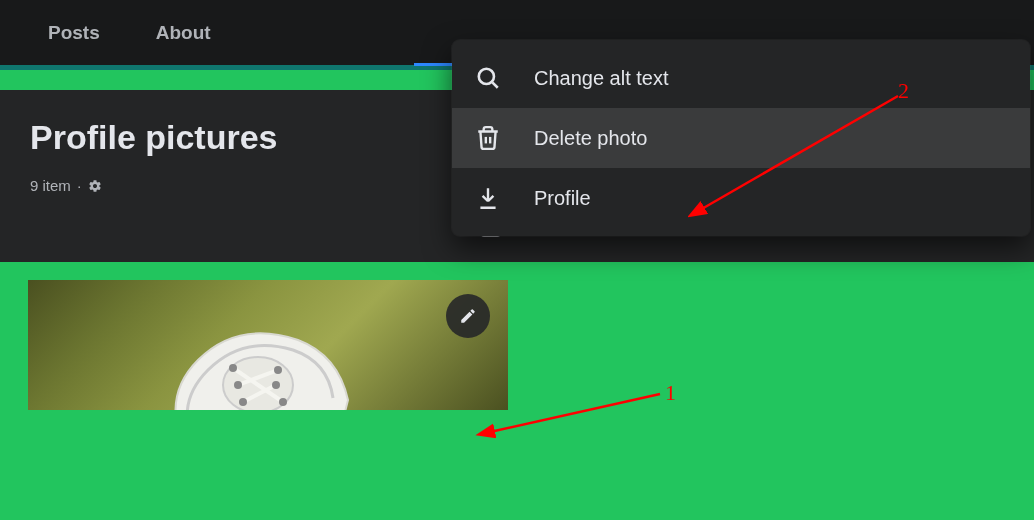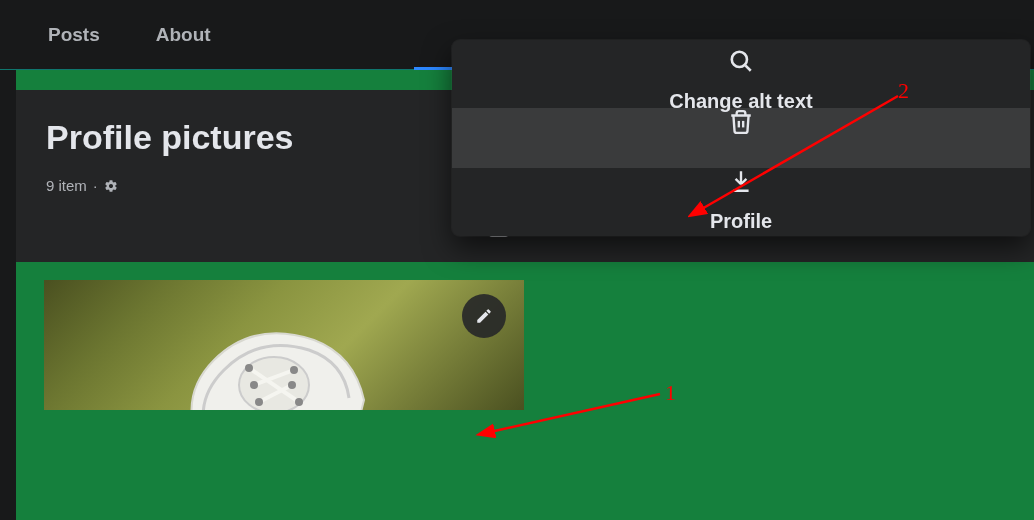--- a/index.html
+++ b/index.html
@@ -10,21 +10,21 @@
       width: 1034px;
       height: 520px;
       overflow: hidden;
       position: relative;
     }
     .tabs {
       display: flex;
       align-items: center;
       padding: 0 20px;
       height: 70px;
-      border-bottom: 1px solid #0f766e;
+      border-bottom: 5px solid #0f766e;
       position: relative;
     }
     .tab {
       padding: 0 28px;
       height: 70px;
       display: flex;
       align-items: center;
       font-size: 19px;
       font-weight: 600;
       color: #b0b3b8;
@@ -37,23 +37,22 @@
     .tab-active-underline {
       position: absolute;
       bottom: -1px;
       left: 414px;
       width: 38px;
       height: 3px;
       background: #2d88ff;
     }
     .content {
       padding: 20px 0 0 0;
-      background: #15803d;
+      background: #22c55e;
       min-height: 450px;
-      margin-left: 16px;
     }
     .album-header {
       background: #242526;
       margin: 0 0 18px 0;
       padding: 28px 30px 18px 30px;
     }
     .album-title {
       font-size: 34px;
       font-weight: 800;
       color: #e4e6eb;
@@ -123,28 +122,27 @@
       width: 578px;
       background: #242526;
       border-radius: 8px;
       box-shadow: 0 12px 28px rgba(0,0,0,0.6), 0 0 0 1px rgba(255,255,255,0.05);
       padding: 8px 0;
       z-index: 50;
     }
     .menu-item {
       display: flex;
       align-items: center;
-      gap: 16px;
+      gap: 32px;
       height: 60px;
       padding: 0 22px;
       font-size: 20px;
-      font-weight: 700;
+      font-weight: 400;
       color: #e4e6eb;
       cursor: pointer;
-      flex-direction: column;
     }
     .menu-item.highlight {
       background: #3a3b3c;
     }
     .menu-item .icon {
       width: 28px;
       height: 28px;
       display: flex;
       align-items: center;
       justify-content: center;
@@ -240,20 +238,21 @@
     <span>Change alt text</span>
   </div>
   <div class="menu-item highlight">
     <span class="icon">
       <svg width="26" height="26" viewBox="0 0 24 24" fill="none" stroke="#e4e6eb" stroke-width="2.2">
           <path d="M3 6h18M8 6V4a2 2 0 0 1 2-2h4a2 2 0 0 1 2 2v2M19 6l-1 14a2 2 0 0 1-2 2H8a2 2 0 0 1-2-2L5 6"></path>
           <line x1="10" y1="11" x2="10" y2="17"></line>
           <line x1="14" y1="11" x2="14" y2="17"></line>
         </svg>
     </span>
+    <span>Delete photo</span>
   </div>
   <div class="menu-item">
     <span class="icon">
       <svg width="26" height="26" viewBox="0 0 24 24" fill="none" stroke="#e4e6eb" stroke-width="2.2">
           <path d="M12 3v12m0 0l-5-5m5 5l5-5M5 21h14"></path>
         </svg>
     </span>
     <span>Profile</span>
   </div>
 </div>

